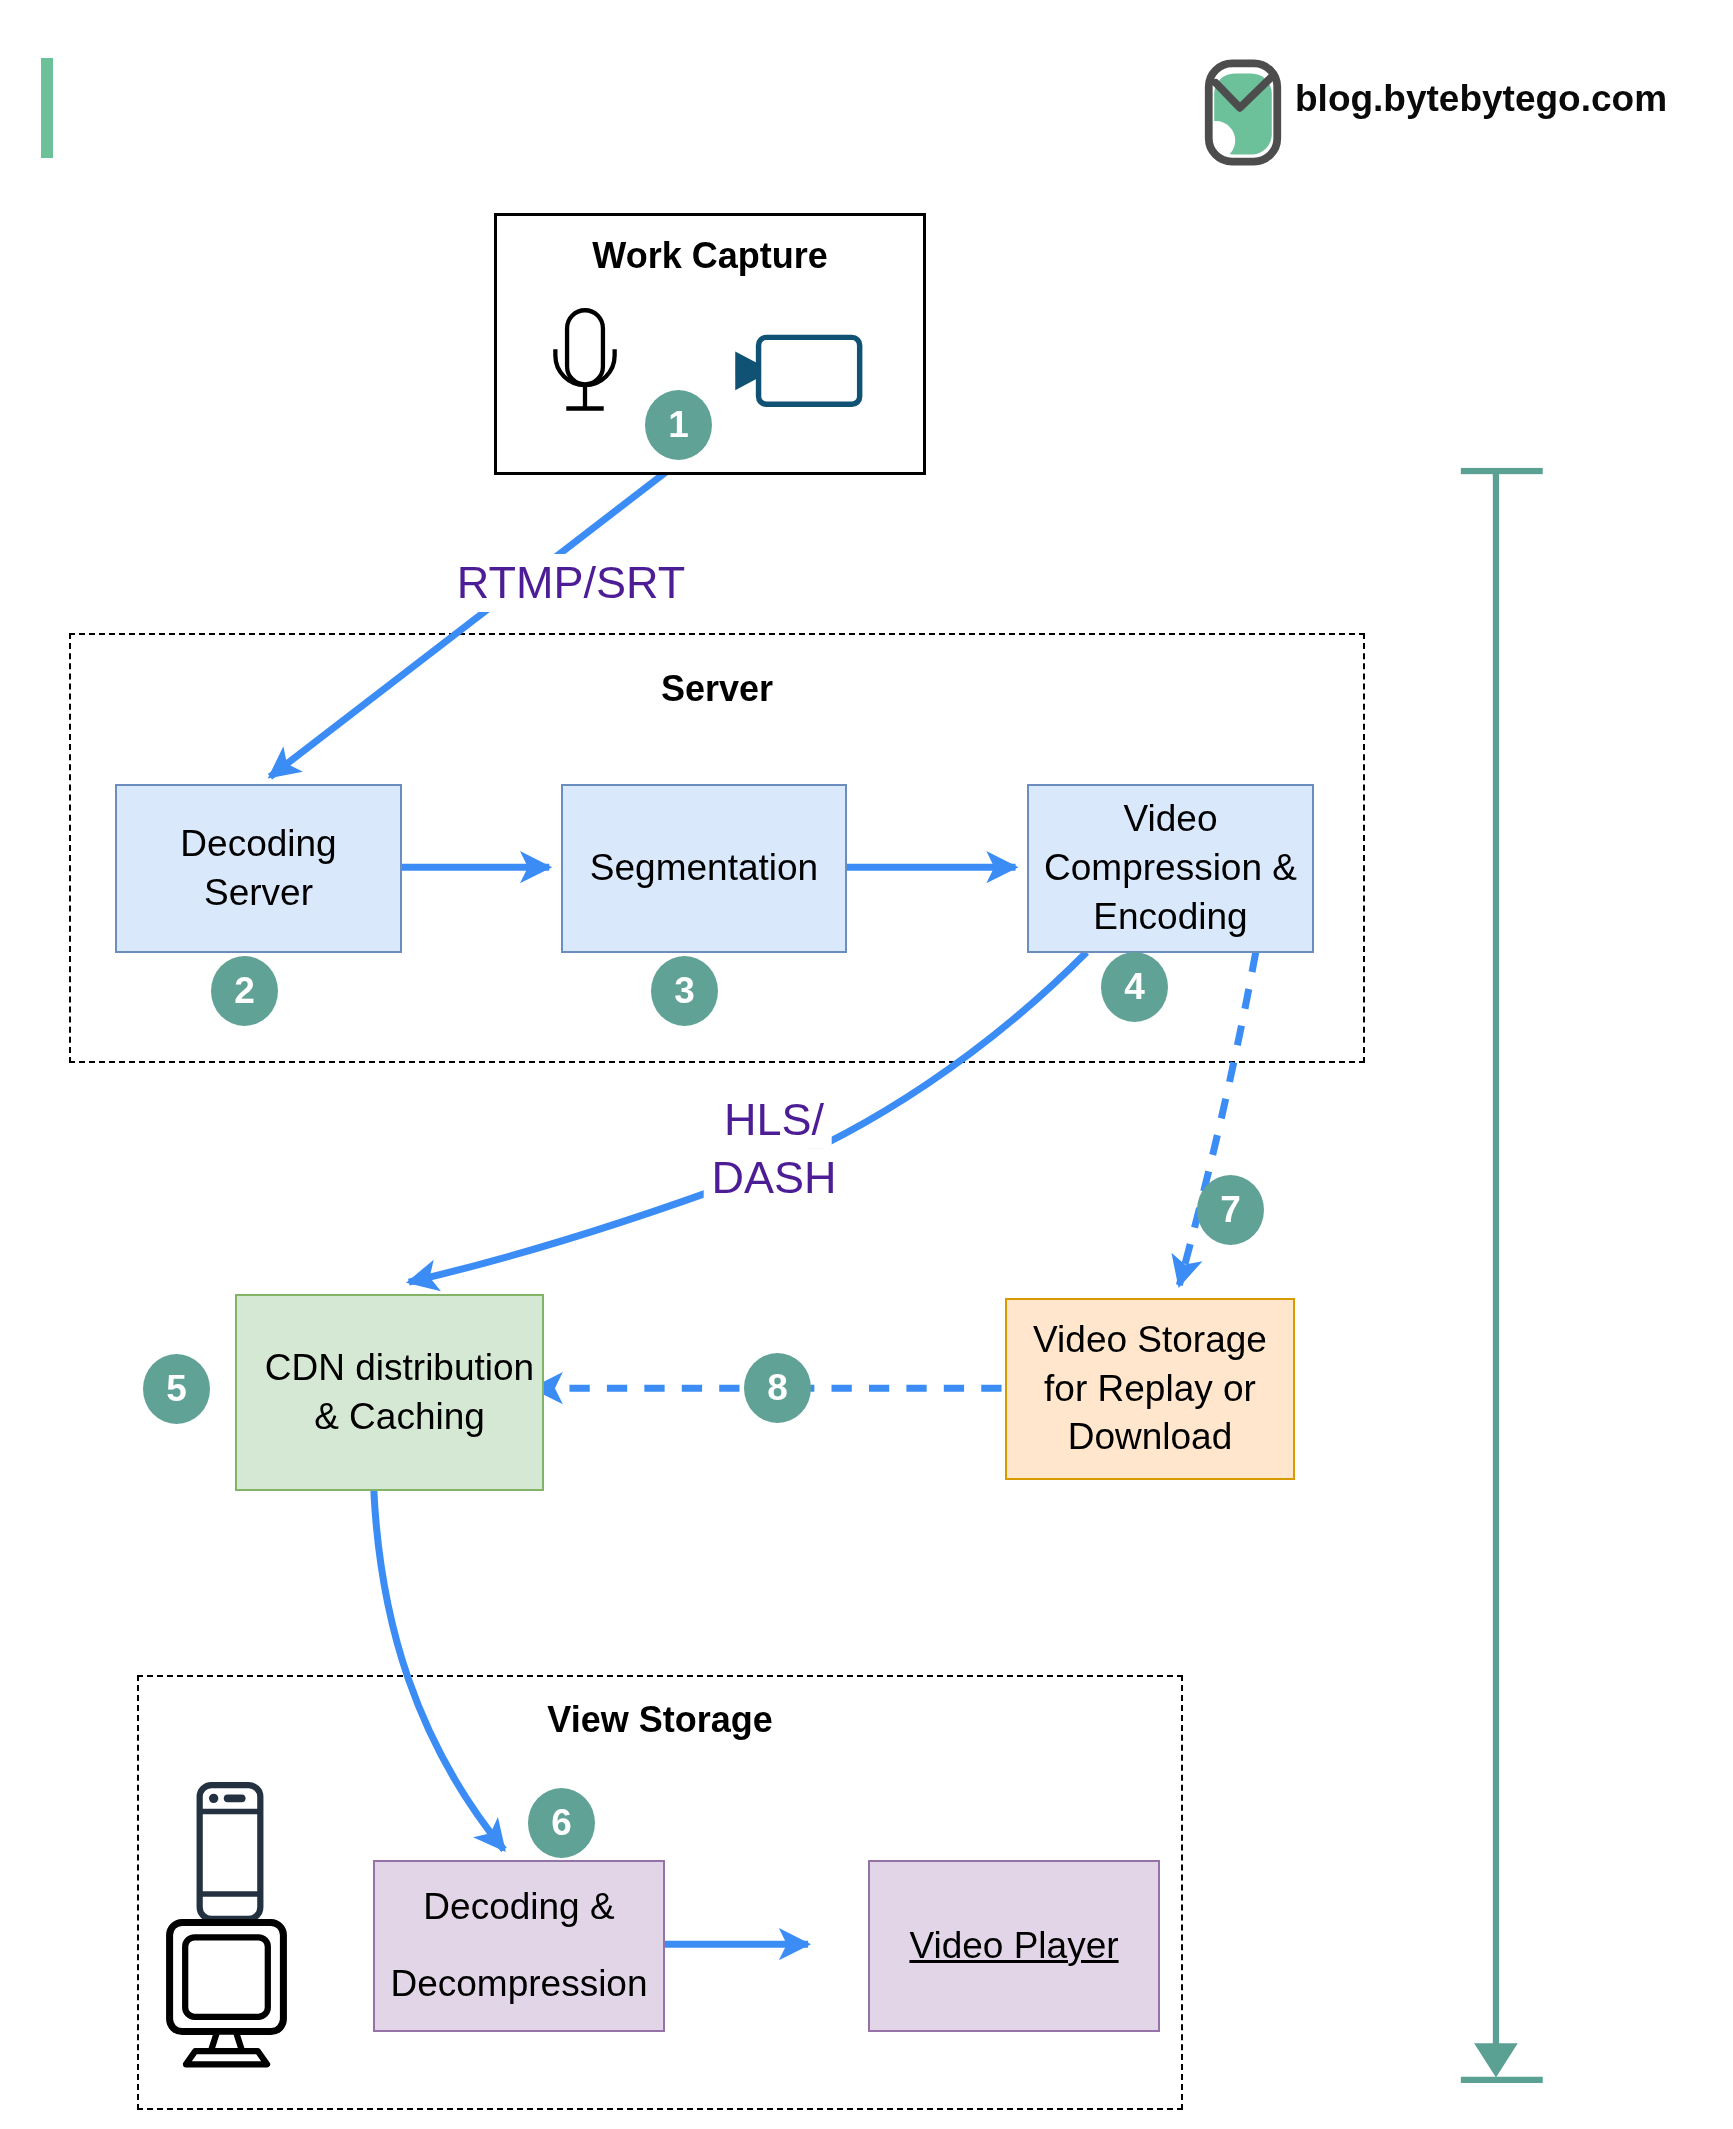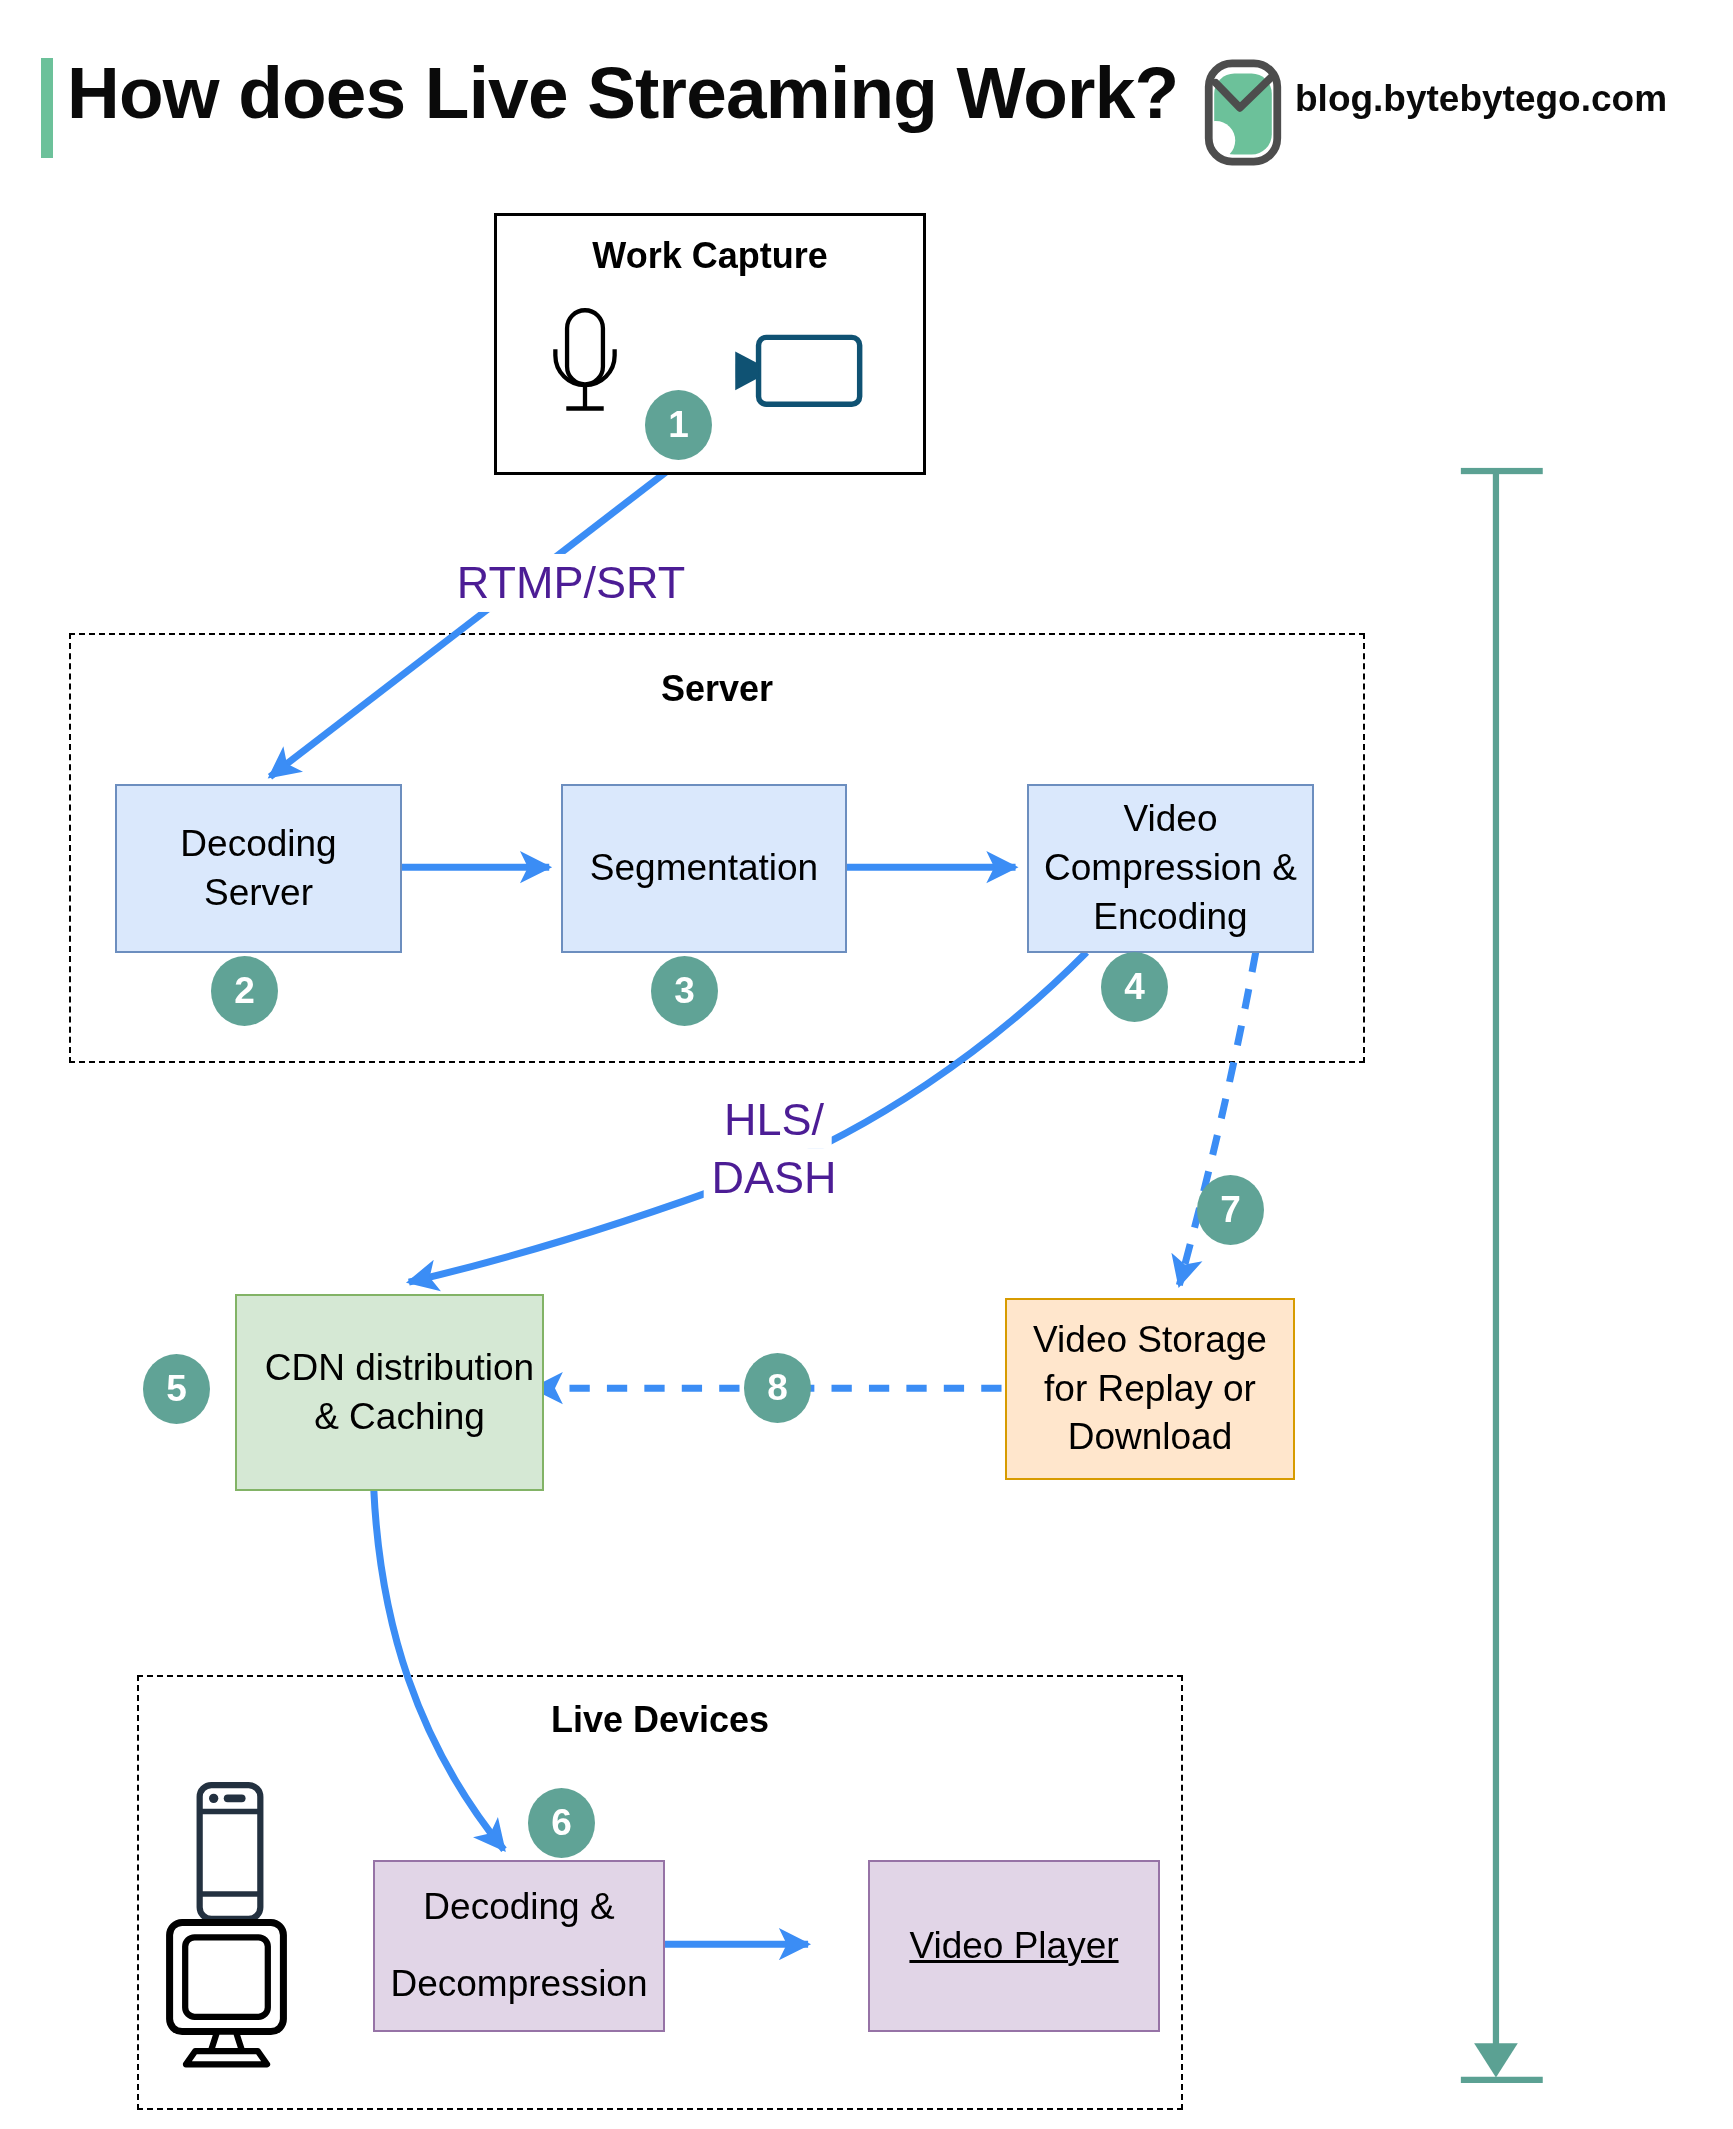--- a/index.html
+++ b/index.html
@@ -40,34 +40,33 @@
 
   .icon-svg{position:absolute;z-index:2;}
   #arrows{position:absolute;left:0;top:0;z-index:1;}
 </style>
 </head>
 <body>
 
 <div id="page">
 
   <div class="accent-bar"></div>
-  <div class="main-title">How does Live Streaming Work?</div>
   <svg class="icon-svg" style="left:1203px;top:58px;" width="80" height="109" viewBox="0 0 102 140">
     <rect x="14" y="20" width="74" height="104" rx="26" fill="#6cc19a"></rect>
     <circle cx="16" cy="106" r="25" fill="#ffffff"></circle>
     <path d="M16 32 L47 64 L87 25" stroke="#4d4d4d" stroke-width="10" fill="none" stroke-linecap="round" stroke-linejoin="round"></path>
     <rect x="7" y="7" width="88" height="126" rx="30" stroke="#4d4d4d" stroke-width="10" fill="none"></rect>
   </svg>
   <div class="site-text">blog.bytebytego.com</div>
 
   <div class="group" style="left:69px;top:633px;width:1292px;height:426px;">
     <div class="group-title" style="top:33px;">Server</div>
   </div>
   <div class="group" style="left:137px;top:1675px;width:1042px;height:431px;">
-    <div class="group-title" style="top:22px;">Live Devices</div>
+    <div class="group-title" style="top:22px;">View Storage</div>
   </div>
 
   <svg id="arrows" width="1734" height="2129" viewBox="0 0 2223 2730">
     <defs>
       <marker id="ah" viewBox="0 0 12 12" refX="10.5" refY="6" markerWidth="5" markerHeight="5" orient="auto-start-reverse">
         <path d="M0.5,0.5 L11.5,6 L0.5,11.5 L3.2,6 Z" fill="#3b8df5"></path>
       </marker>
     </defs>
 
     <path d="M 858 602 L 346 996" stroke="#3b8df5" stroke-width="9" fill="none" marker-end="url(#ah)"></path>

